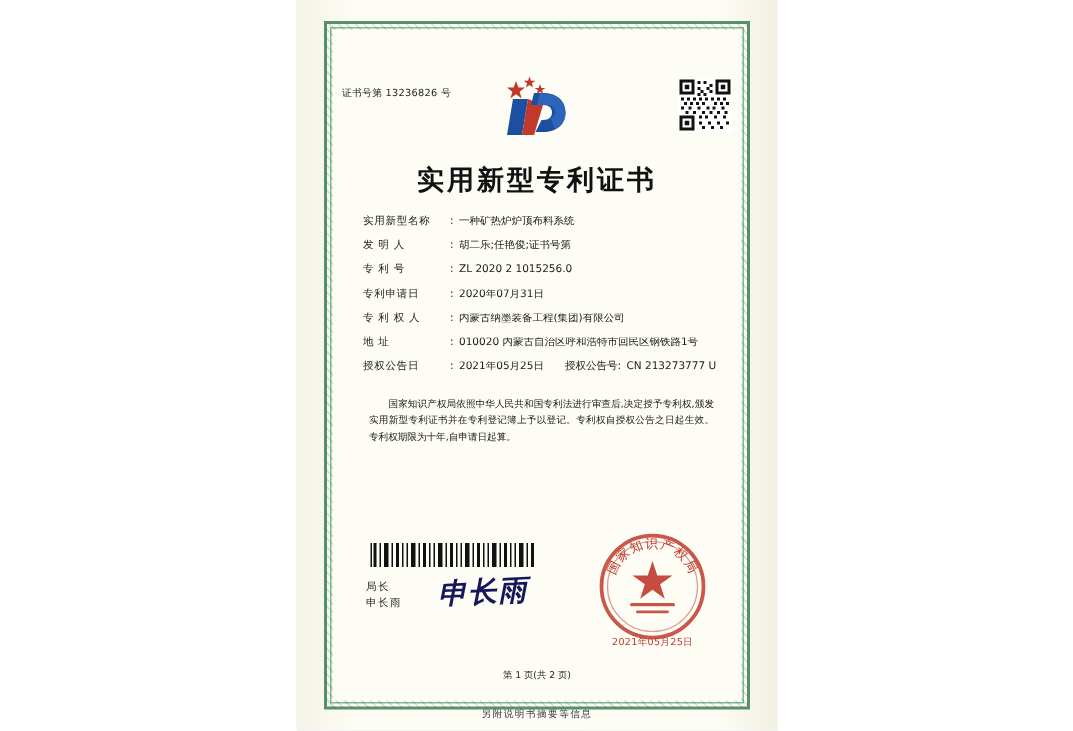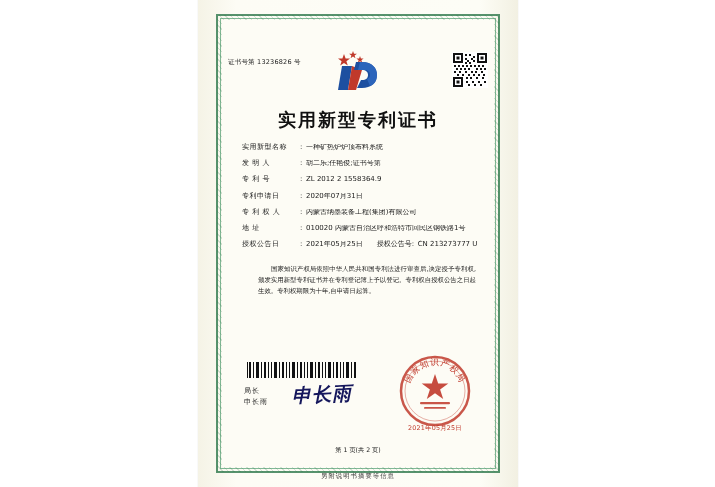--- a/index.html
+++ b/index.html
@@ -168,21 +168,21 @@
     position: absolute;
     left: 14px;
     right: 12px;
     top: 238px;
     font-size: 6.4px;
     line-height: 1.75;
     color: #1a1a1a;
     text-align: justify;
   }
   .body-text p {
-    margin: 0 0 3px 16px;
+    margin: 0 0 3px 4px;
     text-indent: 13px;
   }
 
   
   .barcode {
     position: absolute;
     left: 18px;
     top: 336px;
     width: 112px;
     height: 16px;
@@ -365,21 +365,21 @@
 
         <div class="field-row">
           <span class="field-label">发 明 人</span>
           <span class="field-colon">:</span>
           <span class="field-value">胡二乐;任艳俊;证书号第</span>
         </div>
 
         <div class="field-row">
           <span class="field-label">专 利 号</span>
           <span class="field-colon">:</span>
-          <span class="field-value">ZL 2012 2 1558364.9</span>
+          <span class="field-value">ZL 2020 2 1015256.0</span>
         </div>
 
         <div class="field-row">
           <span class="field-label">专利申请日</span>
           <span class="field-colon">:</span>
           <span class="field-value">2020年07月31日</span>
         </div>
 
         <div class="field-row">
           <span class="field-label">专 利 权 人</span>

